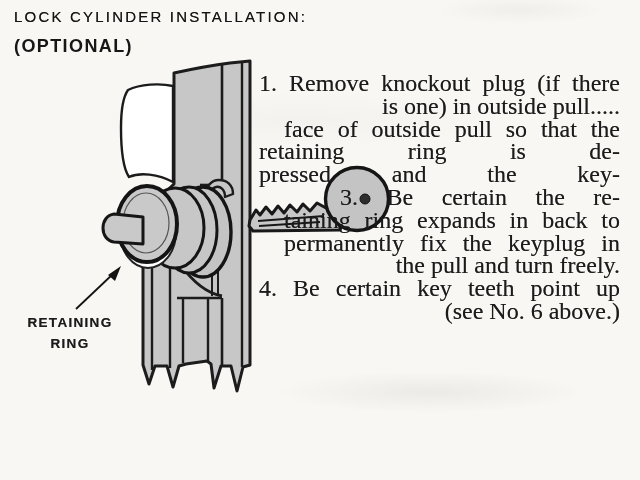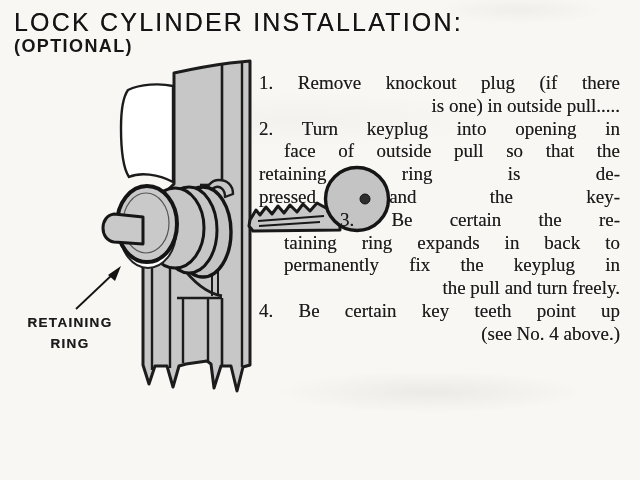--- a/index.html
+++ b/index.html
@@ -9,41 +9,41 @@
     background-image:
       radial-gradient(ellipse 220px 30px at 430px 392px, rgba(120,120,120,.10), rgba(0,0,0,0) 70%),
       radial-gradient(ellipse 120px 20px at 520px 10px, rgba(120,120,120,.07), rgba(0,0,0,0) 70%),
       radial-gradient(ellipse 300px 40px at 300px 120px, rgba(140,140,140,.05), rgba(0,0,0,0) 70%);
     font-family:"Liberation Serif", serif;
     color:#1d1d1d;
   }
   .title{
     position:absolute;left:14px;top:8px;
     font-family:"Liberation Sans", sans-serif;
-    font-size:25px;letter-spacing:2.2px;font-weight:400;color:#141414;
+    font-size:15px;letter-spacing:2.2px;font-weight:400;color:#141414;
     text-shadow:0 0 .6px rgba(20,20,20,.7);
     white-space:nowrap;
   }
   .subtitle{
     position:absolute;left:14px;top:36px;
     font-family:"Liberation Sans", sans-serif;
     font-size:18px;letter-spacing:1.4px;font-weight:700;color:#161616;
     white-space:nowrap;
   }
   .diagram-svg{position:absolute;left:0;top:0;}
   .callout{
     position:absolute;left:22px;top:312px;width:96px;
     font-family:"Liberation Sans", sans-serif;
     font-size:13.5px;font-weight:700;letter-spacing:1.3px;color:#1b1b1b;
     text-align:center;line-height:21px;
     text-shadow:0 0 .5px rgba(20,20,20,.6);
   }
   .instructions{
     position:absolute;left:259px;top:72px;width:361px;
-    font-size:19px;line-height:22.8px;color:#1b1b1b;
+    font-size:24px;line-height:22.8px;color:#1b1b1b;
     text-shadow:0 0 .5px rgba(20,20,20,.55);
     font-family:Liberation Serif, serif;
   }
   .ln{height:22.8px;}
   .j{text-align:justify;text-align-last:justify;}
   .i1{margin-left:25px;text-align:right;}
   .i3{margin-left:81px;}
   .i5{}
 </style>
 </head>
@@ -114,23 +114,22 @@
 </svg>
 
 <div class="callout">
   <div>RETAINING</div>
   <div>RING</div>
 </div>
 
 <div class="instructions">
   <div class="ln j">1. Remove knockout plug (if there</div>
   <div class="ln i1">is one) in outside pull.....</div>
-  <div class="ln j">2. Turn keyplug into opening in</div>
   <div class="ln i1 j">face of outside pull so that the</div>
   <div class="ln i5 j">retaining ring is de-</div>
   <div class="ln i5 j">pressed and the key-</div>
   <div class="ln i3 j">3. Be certain the re-</div>
   <div class="ln i1 j">taining ring expands in back to</div>
   <div class="ln i1 j">permanently fix the keyplug in</div>
   <div class="ln i1">the pull and turn freely.</div>
   <div class="ln j">4. Be certain key teeth point up</div>
-  <div class="ln i1">(see No. 4 above.)</div>
+  <div class="ln i1">(see No. 6 above.)</div>
 </div>
 
 </body></html>

